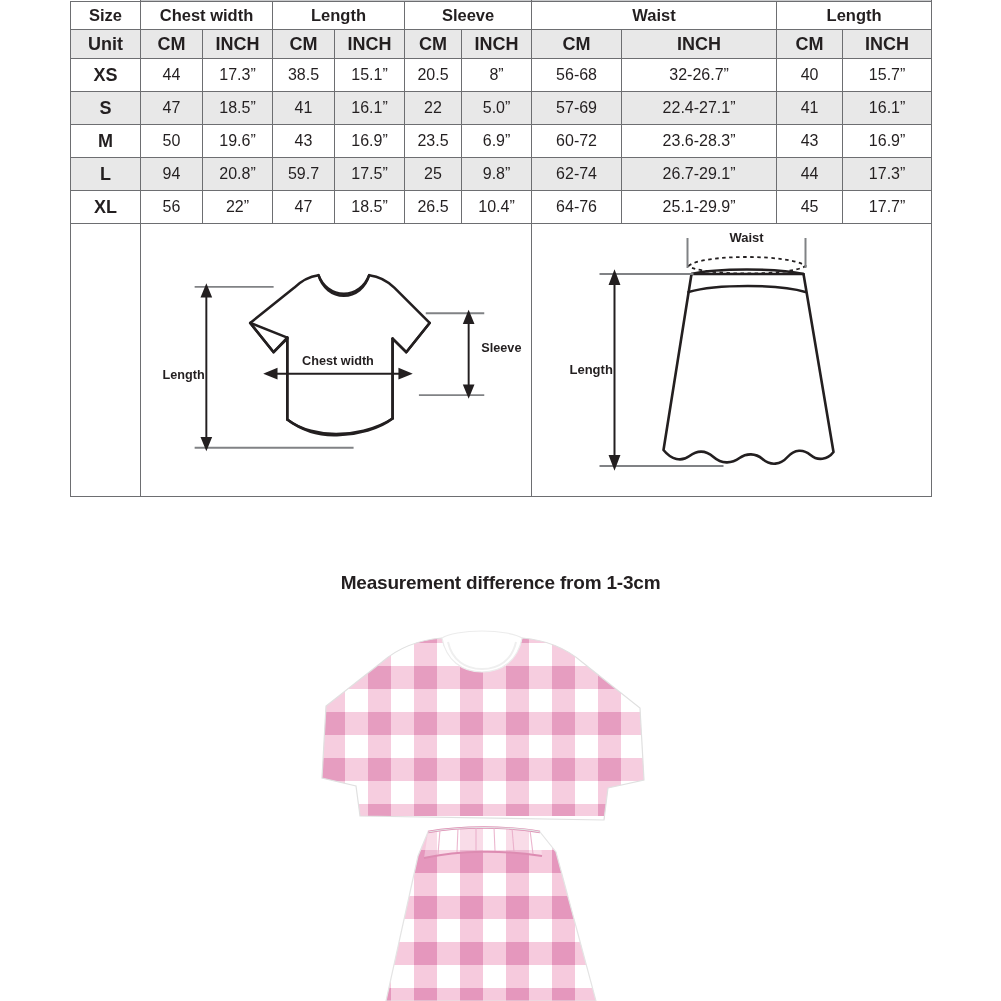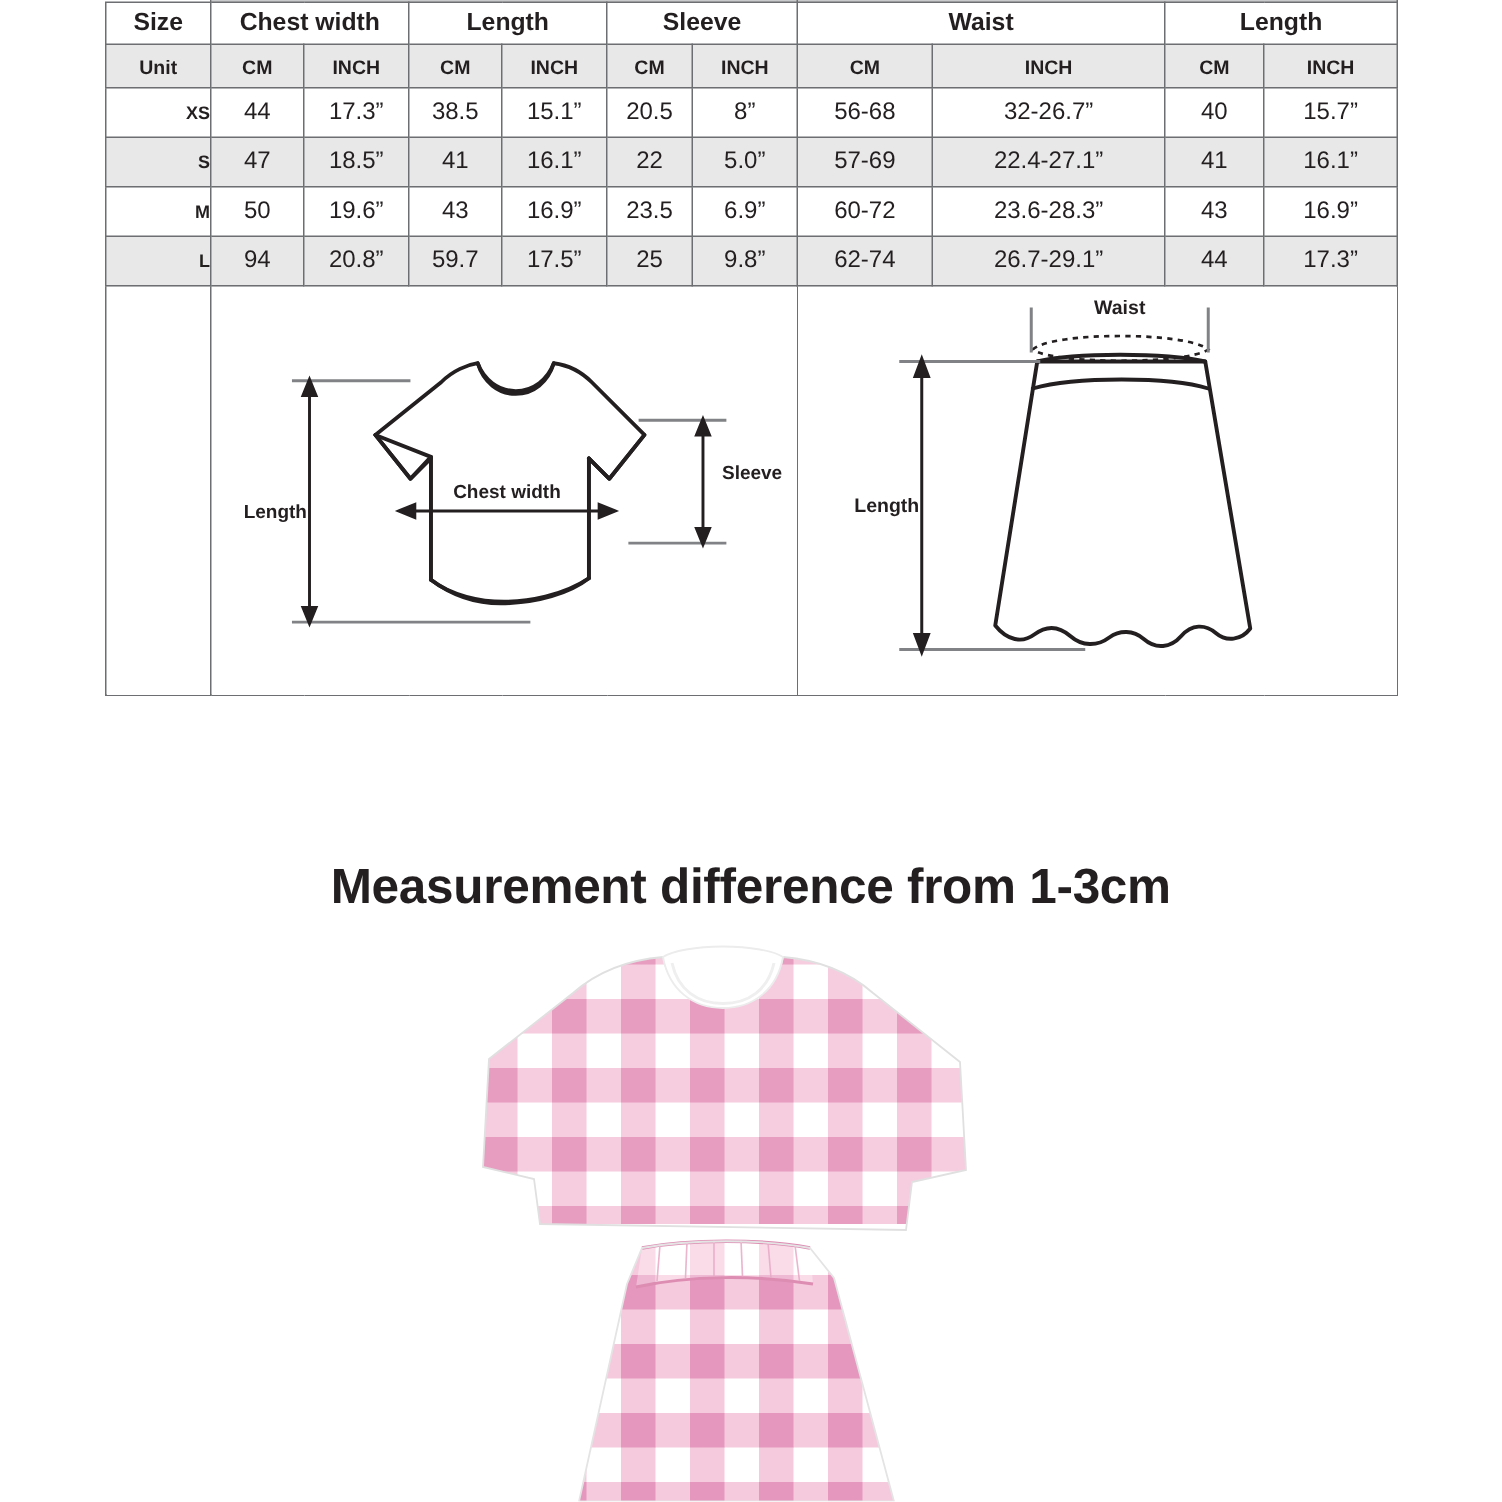--- a/index.html
+++ b/index.html
@@ -59,32 +59,31 @@
     font-size: 16.5px;
   }
   tr.group-row td.size-label {
     background: #ffffff;
     margin-top: 42px;
   }
   
   tr.unit-row td {
     height: 28px;
     background: #e8e8e8;
-    font-size: 13px;
+    font-size: 18px;
   }
   
   tr.data-row td {
     height: 32px;
     font-weight: normal;
     font-size: 16px;
   }
   tr.data-row td.size-cell {
     font-weight: bold;
-    font-size: 12px;
-    text-align: right;
+    font-size: 18px;
   }
   tr.row-white td { background: #ffffff; }
   tr.row-gray  td { background: #e8e8e8; }
 
   
   tr.diagram-row td {
     height: 272px;
     background: #ffffff;
     padding: 0;
     position: relative;
@@ -102,21 +101,21 @@
     height: 100%;
   }
 
   
   .caption {
     position: absolute;
     left: 0;
     top: 572px;
     width: 1001px;
     text-align: center;
-    font-size: 33px;
+    font-size: 19px;
     font-weight: bold;
     letter-spacing: -0.2px;
     color: #231f20;
   }
 
   
   .product-area {
     position: absolute;
     left: 0;
     top: 620px;
@@ -230,20 +229,33 @@
       <td>59.7</td>
       <td>17.5”</td>
       <td>25</td>
       <td>9.8”</td>
       <td>62-74</td>
       <td>26.7-29.1”</td>
       <td>44</td>
       <td>17.3”</td>
     </tr>
 
+    <tr class="data-row row-white">
+      <td class="size-cell">XL</td>
+      <td>56</td>
+      <td>22”</td>
+      <td>47</td>
+      <td>18.5”</td>
+      <td>26.5</td>
+      <td>10.4”</td>
+      <td>64-76</td>
+      <td>25.1-29.9”</td>
+      <td>45</td>
+      <td>17.7”</td>
+    </tr>
 
 
     <tr class="diagram-row">
       <td></td>
 
       <td colspan="6">
         <div class="diagram-cell-inner">
           <svg viewBox="0 0 400 272" preserveAspectRatio="xMidYMid meet">
             <g fill="none" stroke="#231f20" stroke-width="2.6" stroke-linejoin="round" stroke-linecap="round">
 

